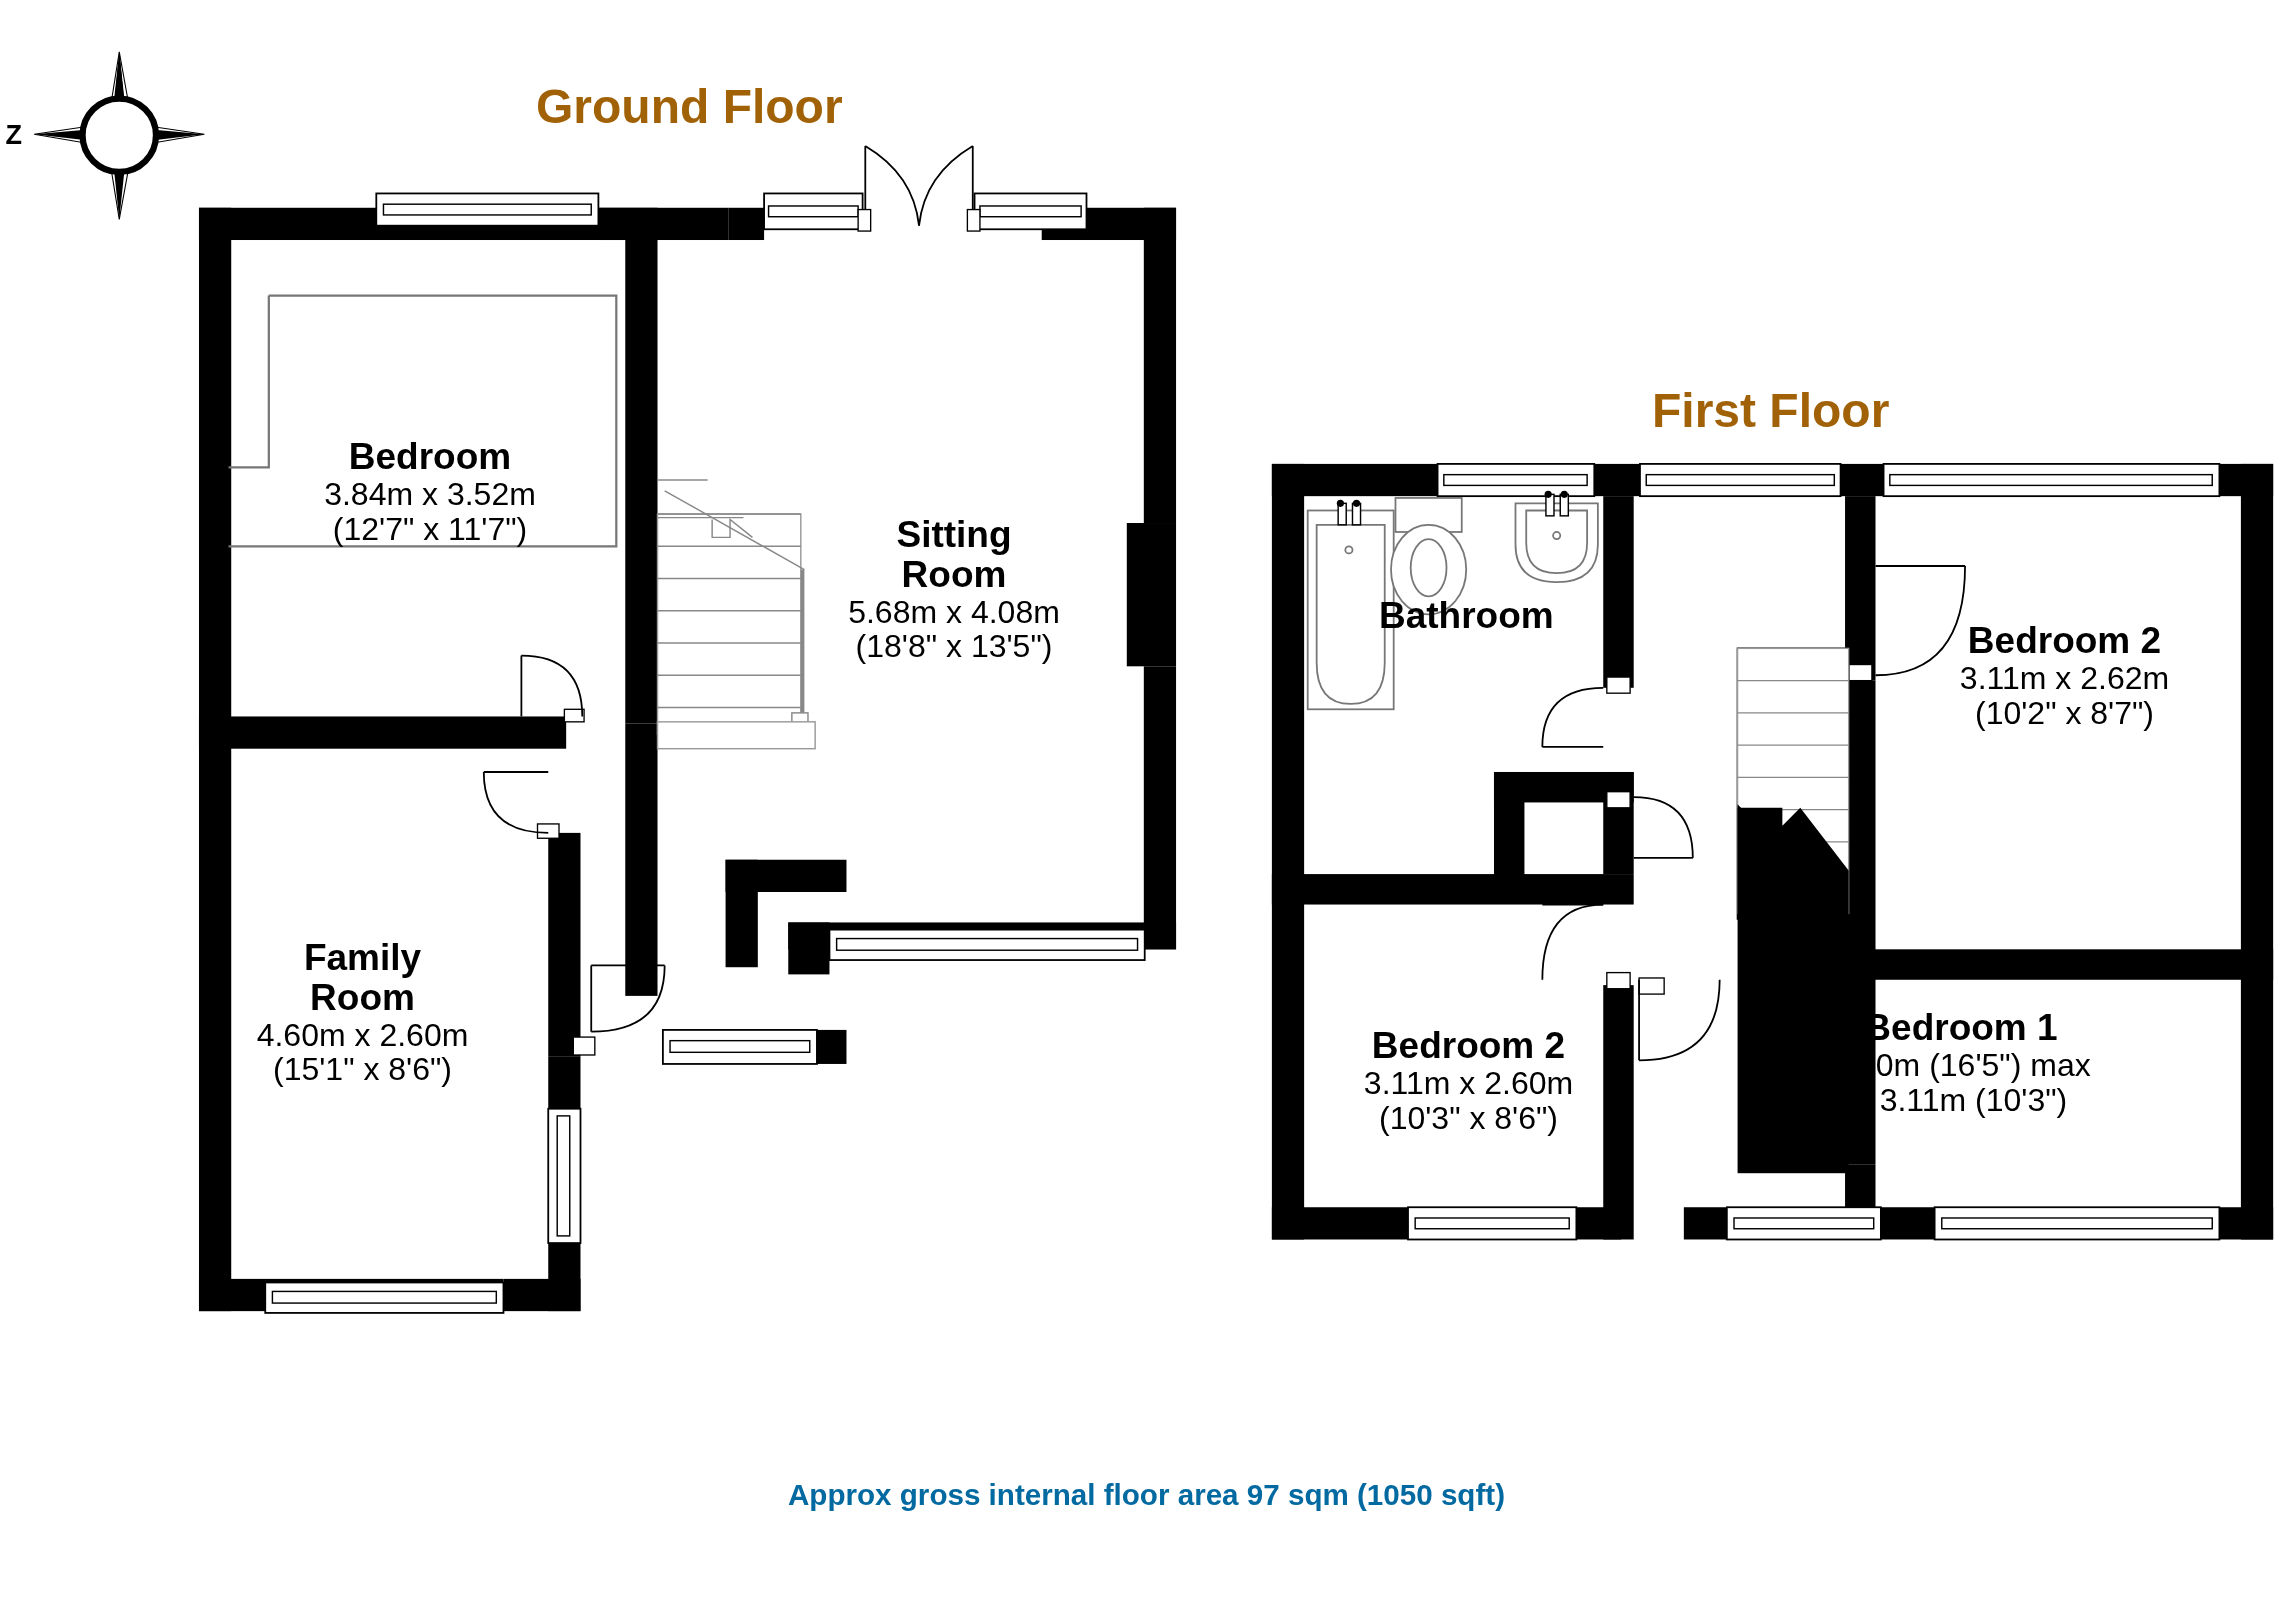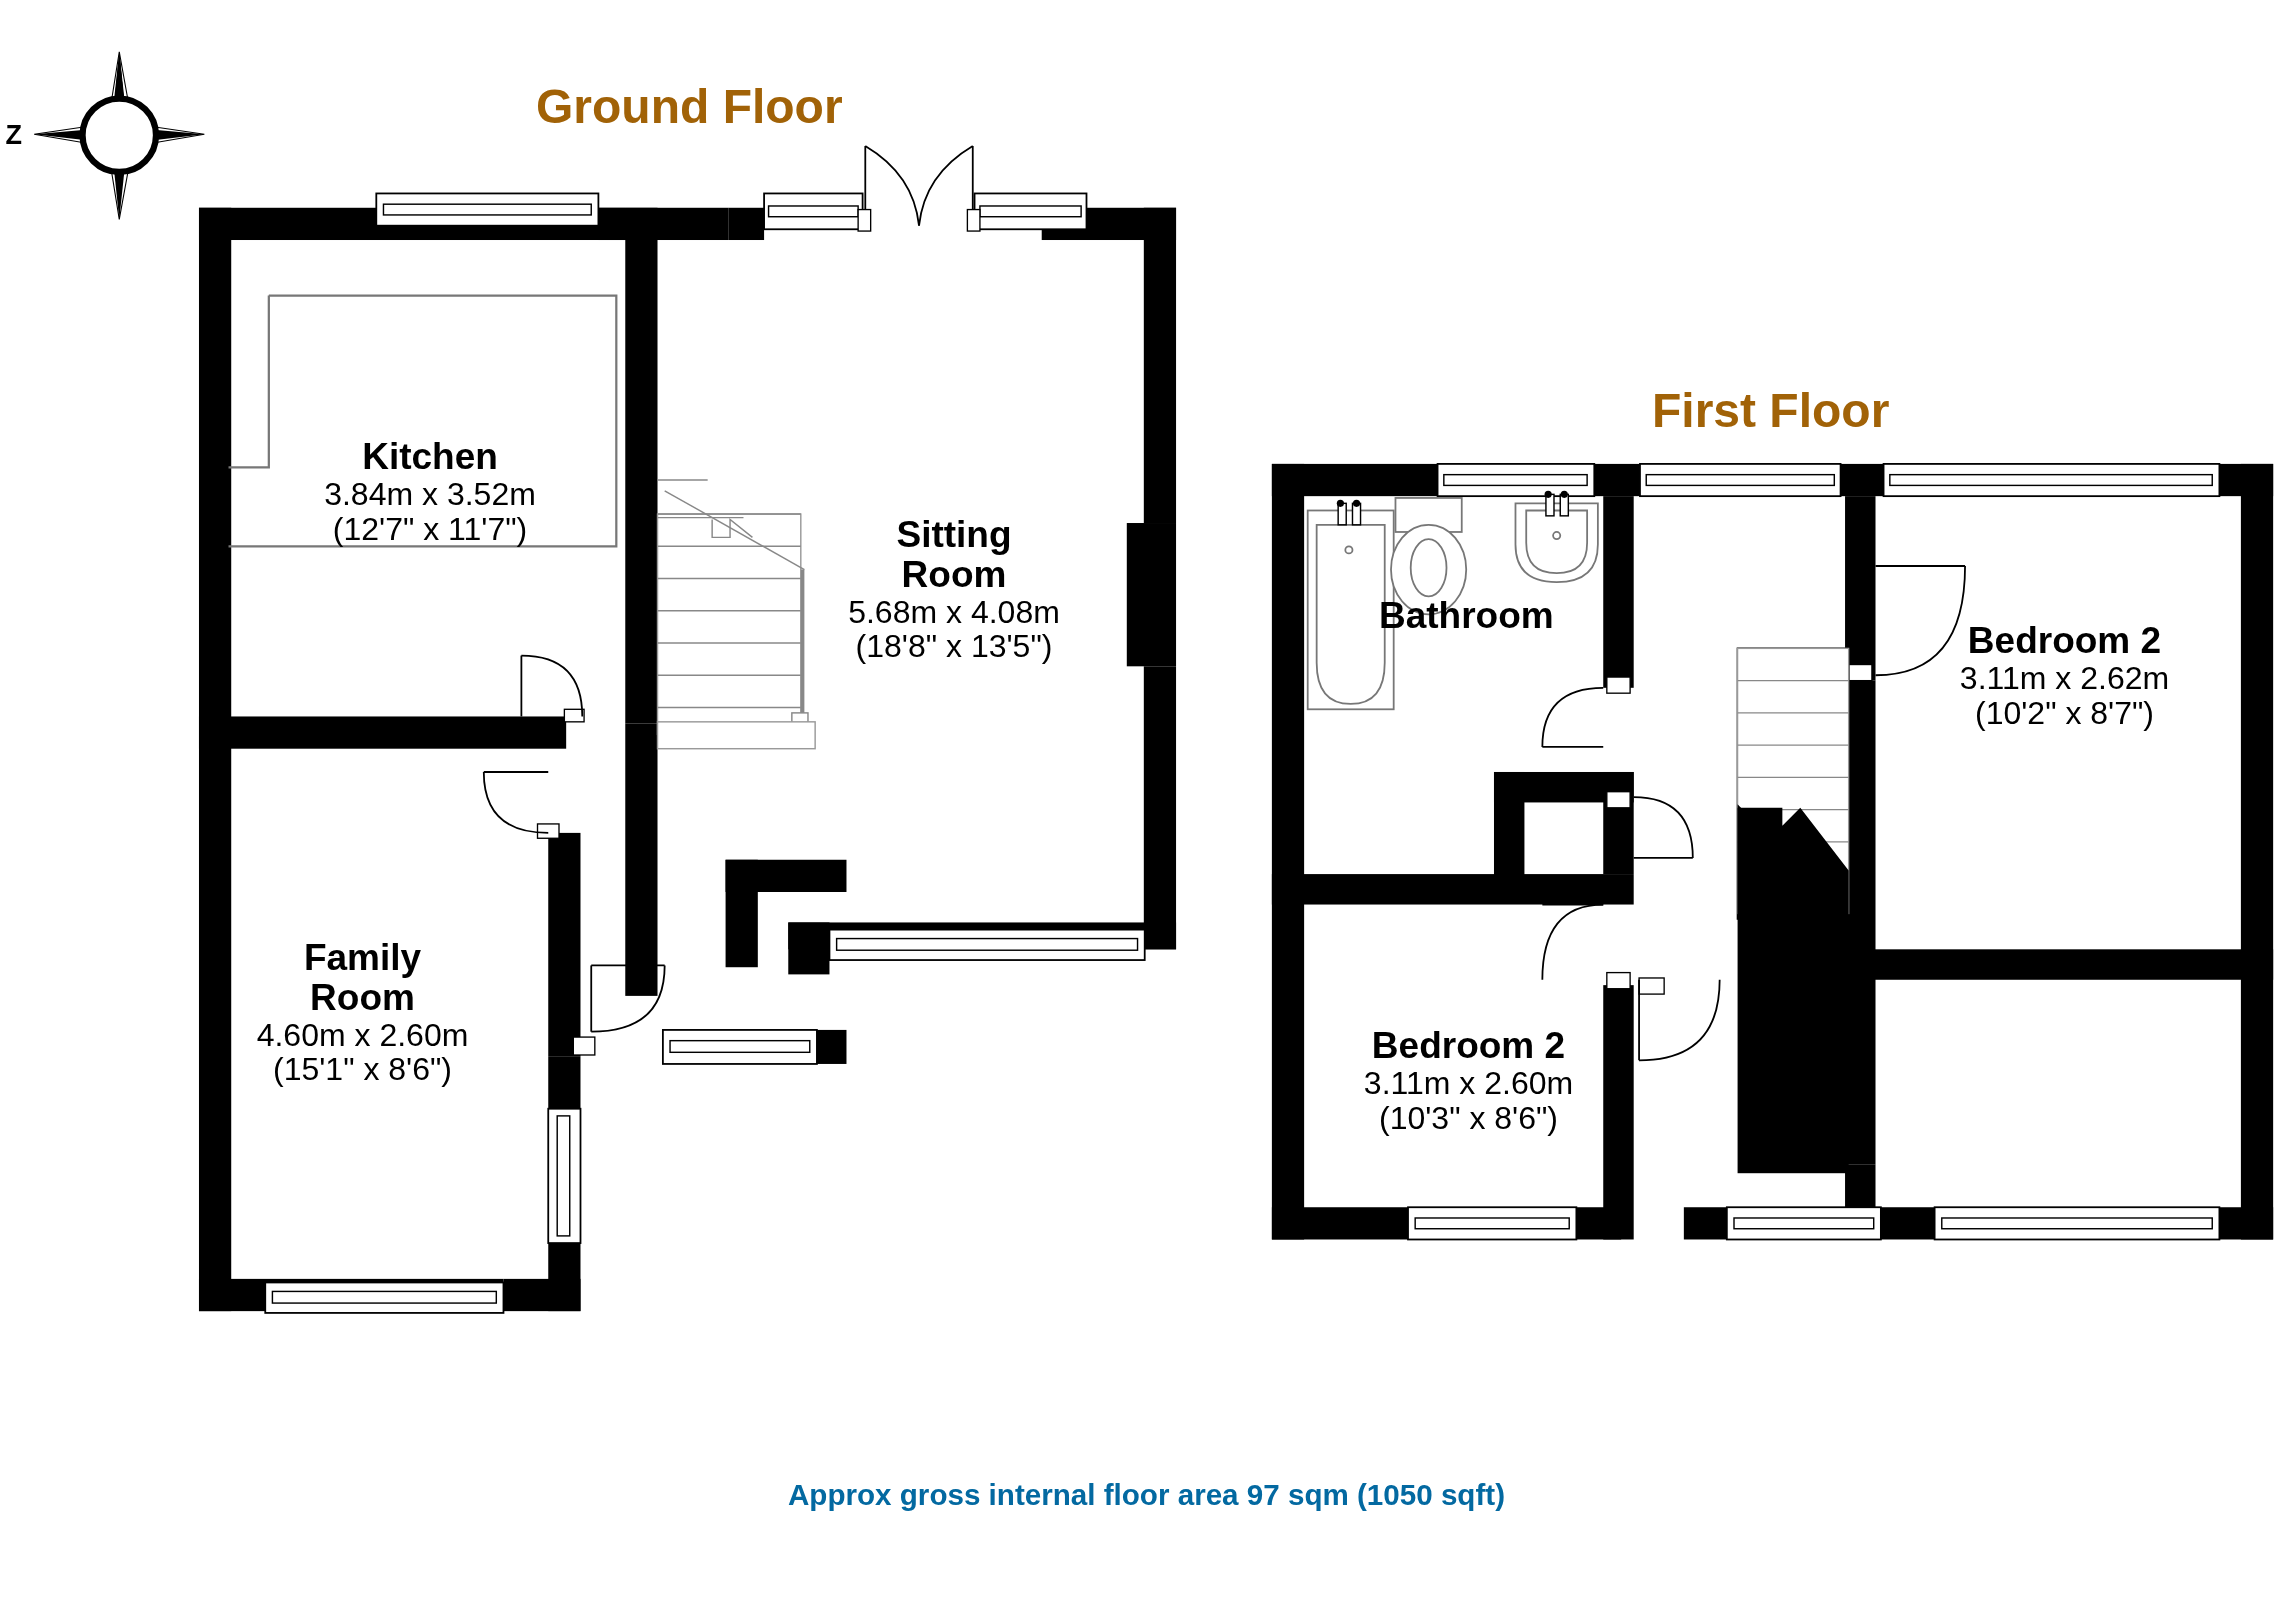--- a/index.html
+++ b/index.html
@@ -353,21 +353,21 @@
     </g>
   </svg>
 
   <div class="compass-letter" style="left:5.4px; top:120px;">Z</div>
 
   <div class="floor-title" style="left:536px; top:79px;">Ground Floor</div>
 
   <div class="floor-title" style="left:1652px; top:383px;text-align:center;">First Floor</div>
 
   <div class="room-label" style="left:233px; top:437px; width:394px;">
-    <span class="room-name">Kitchen</span>
+    <span class="room-name">Bedroom</span>
     <span class="room-dim">3.84m x 3.52m</span>
     <span class="room-dim">(12'7" x 11'7")</span>
   </div>
 
   <div class="room-label" style="left:793px; top:515px; width:322px;">
     <span class="room-name">Sitting</span>
     <span class="room-name">Room</span>
     <span class="room-dim">5.68m x 4.08m</span>
     <span class="room-dim">(18'8" x 13'5")</span>
   </div>
@@ -388,17 +388,22 @@
     <span class="room-dim">3.11m x 2.62m</span>
     <span class="room-dim">(10'2" x 8'7")</span>
   </div>
 
   <div class="room-label" style="left:1334px; top:979px; width:269px;margin-top:47px;">
     <span class="room-name">Bedroom 2</span>
     <span class="room-dim">3.11m x 2.60m</span>
     <span class="room-dim">(10'3" x 8'6")</span>
   </div>
 
+  <div class="room-label" style="left:1809px; top:1008px; width:304px;">
+    <span class="room-name">Bedroom 1</span>
+    <span class="room-dim">5.00m (16'5") max</span>
+    <span class="room-dim">x 3.11m (10'3")</span>
+  </div>
 
   <div class="area-note" style="left:0; top:1478px; width:2293px;">Approx gross internal floor area 97 sqm (1050 sqft)</div>
 
 </div>
 
 
 </body></html>

